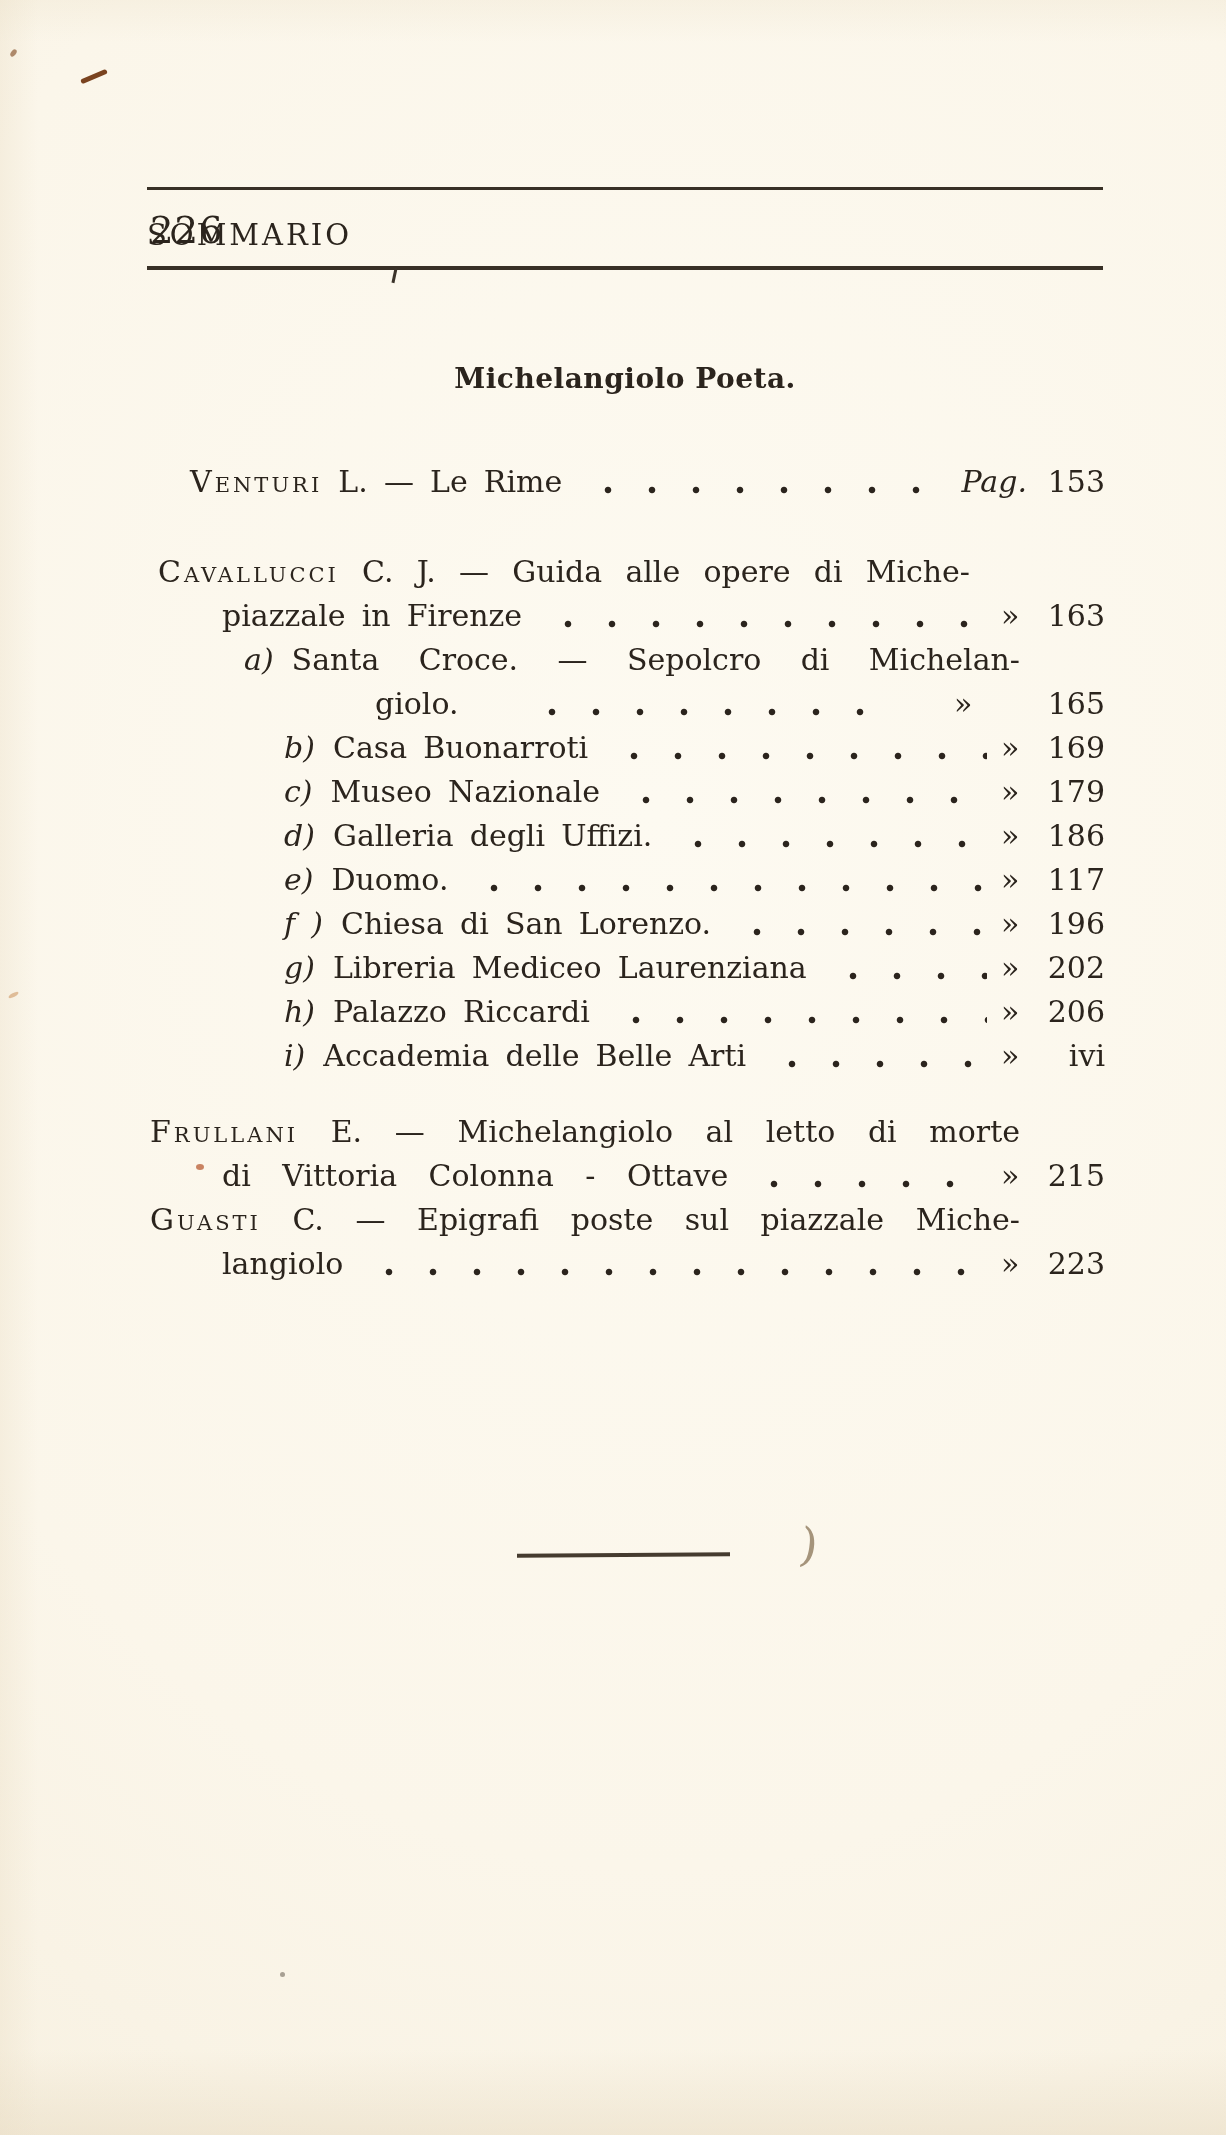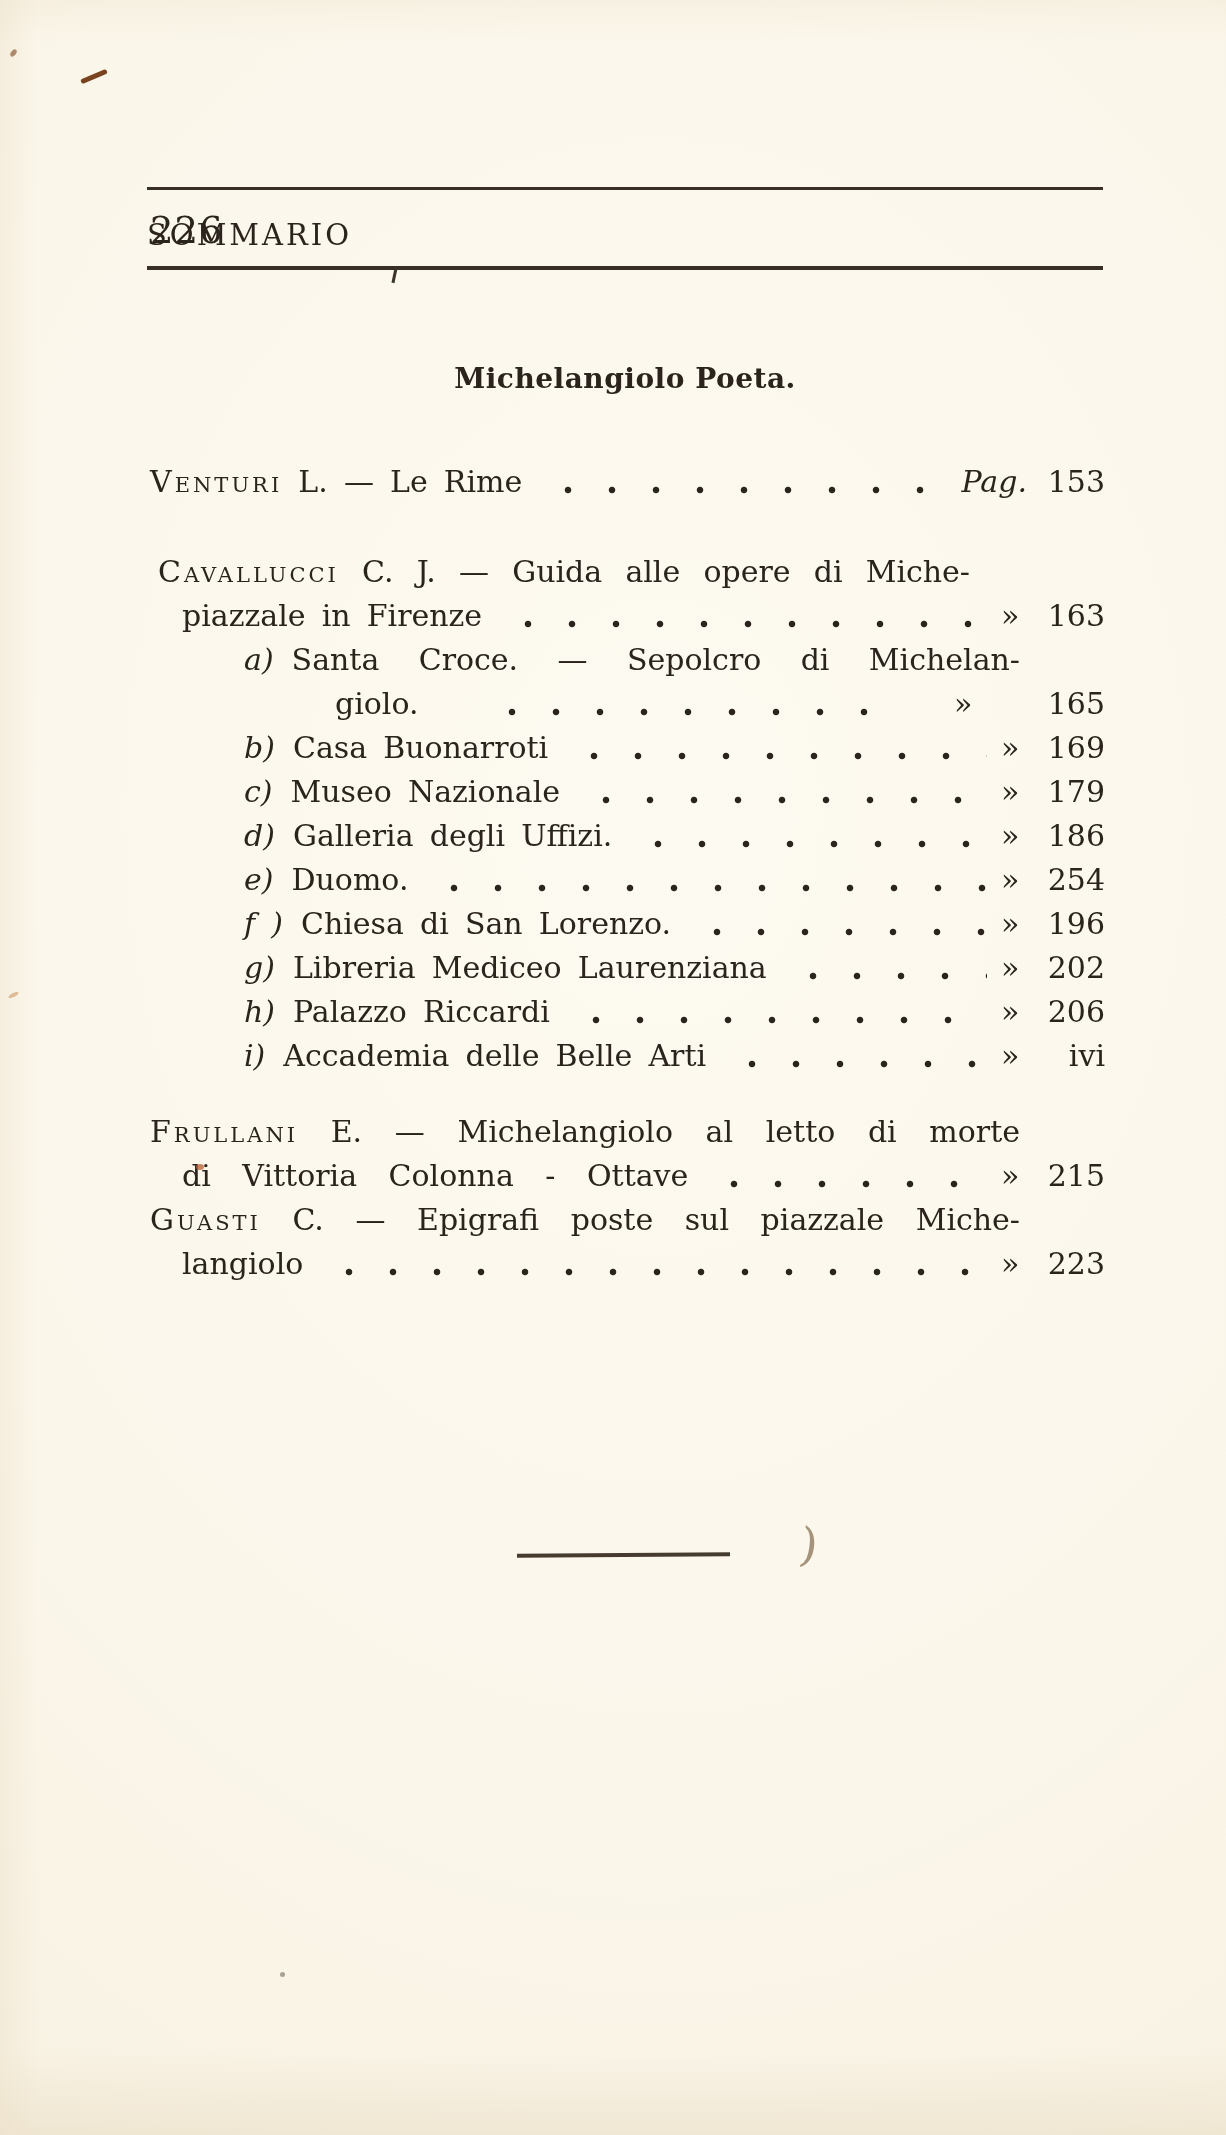--- a/index.html
+++ b/index.html
@@ -15,21 +15,21 @@
   }
   .rule { position:absolute; left:147px; width:956px; background:#383026; }
   .rule-top { top:187px; height:3px; }
   .rule-bottom { top:266px; height:4px; }
   .header-row { position:absolute; left:147px; top:211px; width:956px; height:40px; }
   .folio { position:absolute; left:3px; top:0; font-size:37px; line-height:40px; letter-spacing:1px; }
   .running-title { position:absolute; left:0; top:4px; width:100%; text-align:left; font-size:29px; line-height:40px; letter-spacing:3px; }
   .section-title { position:absolute; left:147px; top:362px; width:956px; text-align:center; font-weight:bold; font-size:28px; letter-spacing:.5px; }
 
   .toc { position:absolute; left:150px; top:460px; width:955px; font-size:30px; word-spacing:.22em; }
-  .line { display:flex; align-items:flex-end; height:44px; line-height:44px; }
+  .line { display:flex; align-items:flex-end; height:44px; line-height:44px;margin-left:40px; }
   .fill { display:block; width:870px; box-sizing:border-box; height:44px; line-height:44px; text-align:justify; text-align-last:justify; }
   .fill-sm { width:812px;margin-left:8px; }
   .g-lg { margin-top:46px; }
   .g-md { margin-top:32px; }
   .cont { padding-left:32px; }
   .sub { padding-left:94px; }
   .subcont { padding-left:185px;gap:47px; }
   .t { white-space:pre; }
   .sc { font-variant:small-caps; letter-spacing:3px; white-space:pre; }
   .letter { font-style:italic; padding-right:18px; white-space:pre; }
@@ -119,21 +119,21 @@
       <span class="leader"></span>
       <span class="ref">»</span>
       <span class="num">186</span>
     </div>
 
     <div class="line sub">
       <span class="letter">e)</span>
         <span class="t">Duomo.</span>
       <span class="leader"></span>
       <span class="ref">»</span>
-      <span class="num">254</span>
+      <span class="num">117</span>
     </div>
 
     <div class="line sub">
       <span class="letter">f )</span>
         <span class="t">Chiesa di San Lorenzo.</span>
       <span class="leader"></span>
       <span class="ref">»</span>
       <span class="num">196</span>
     </div>
 

